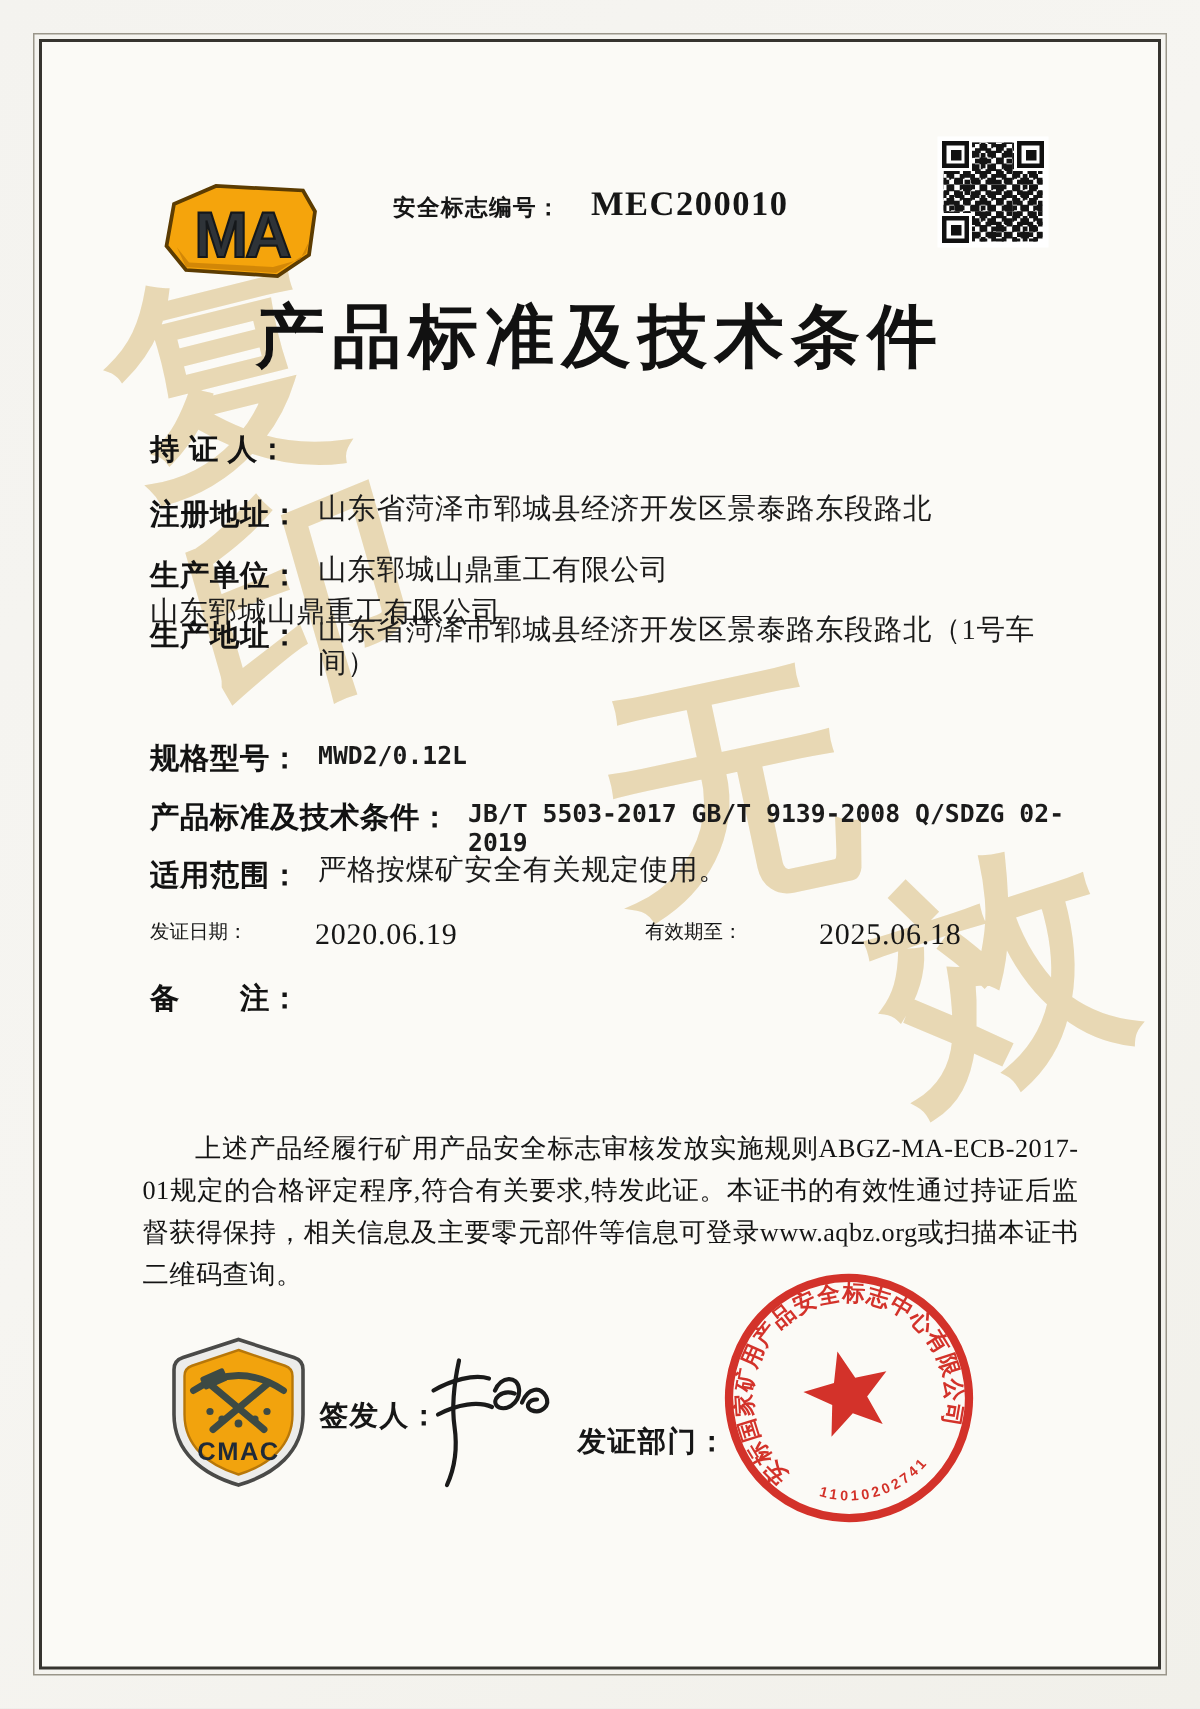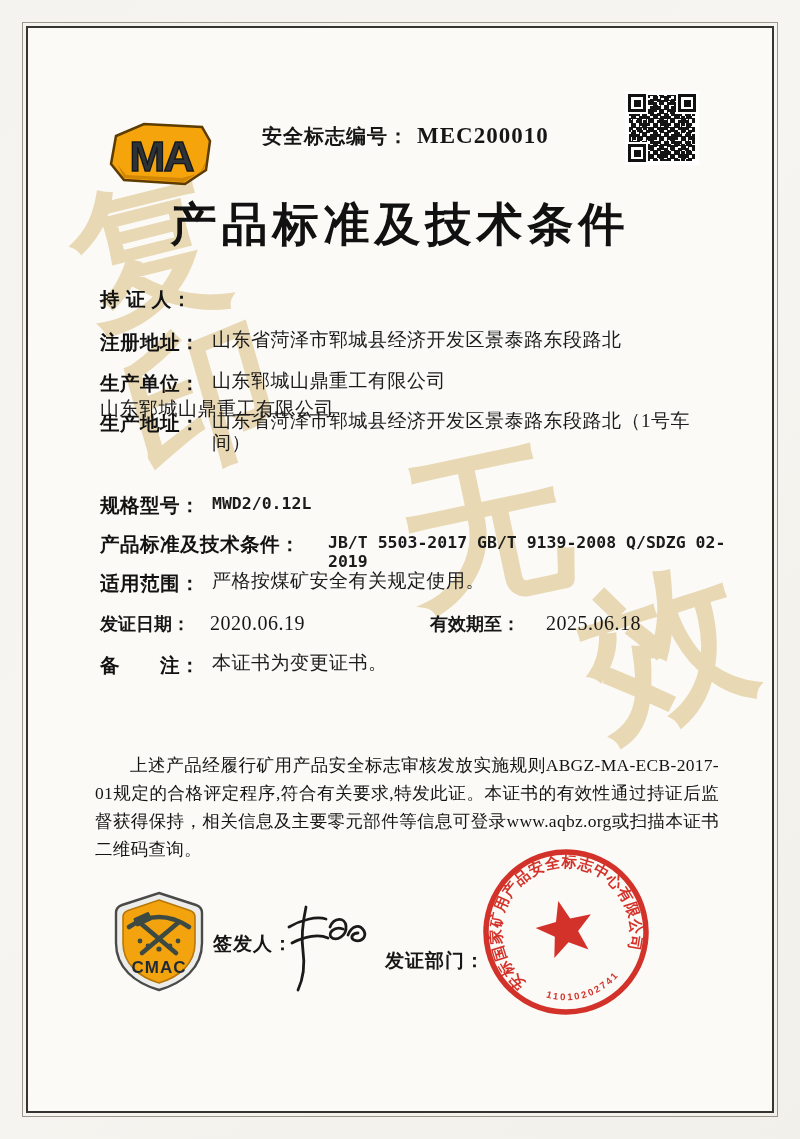--- a/index.html
+++ b/index.html
@@ -38,22 +38,22 @@
     color:#d9bd7f;opacity:.55;line-height:1;
     pointer-events:none;
   }
   .wm0{left:74px;top:178px;font-size:152px;transform:rotate(-14deg);}
   .wm1{left:126px;top:324px;font-size:152px;transform:rotate(-22deg) skewX(-6deg);}
   .wm2{left:404px;top:446px;font-size:164px;transform:rotate(-12deg);}
   .wm3{left:584px;top:566px;font-size:164px;transform:rotate(-18deg);}
   
   .ma-logo{position:absolute;left:108px;top:121px;width:106px;height:66px;z-index:2;}
   .cert-no{position:absolute;left:262px;top:123px;z-index:2;white-space:nowrap;}
-  .cert-no .lbl{font-family:"Liberation Sans",sans-serif;font-weight:700;font-size:20px;letter-spacing:1px;}
-  .cert-no .num{font-family:"Liberation Serif",serif;font-weight:700;font-size:23px;letter-spacing:1px;margin-left:8px;}
+  .cert-no .lbl{font-family:"Liberation Sans",sans-serif;font-weight:700;font-size:15px;letter-spacing:1px;}
+  .cert-no .num{font-family:"Liberation Serif",serif;font-weight:700;font-size:23px;letter-spacing:1px;margin-left:20px;}
   .qr{position:absolute;left:625px;top:91px;width:74px;height:74px;background:#fff;padding:2px;box-sizing:border-box;z-index:2;}
   .qr-noise{
     position:absolute;inset:4px;
     background:
       conic-gradient(from 90deg, #141414 90deg, rgba(255,255,255,0) 90deg 180deg, #141414 180deg 270deg, rgba(255,255,255,0) 270deg) 2px 1px/11px 9px,
       conic-gradient(#141414 90deg, #ffffff 90deg 180deg, #141414 180deg 270deg, #ffffff 270deg) 0 0/7px 7px;
   }
   .finder{position:absolute;width:18px;height:18px;border:3px solid #111;background:#fff;box-shadow:0 0 0 2px #fff;box-sizing:border-box;}
   .finder::after{content:"";position:absolute;inset:2.5px;background:#111;}
   .f-tl{left:3px;top:3px;} .f-tr{right:3px;top:3px;} .f-bl{left:3px;bottom:3px;}
@@ -62,26 +62,26 @@
     font-family:"Liberation Serif",serif;font-weight:900;font-size:46px;letter-spacing:5px;color:#111;
   }
   
   .row{position:absolute;left:100px;right:66px;z-index:2;display:flex;align-items:flex-start;}
   .row .flabel{
     flex:0 0 112px;font-family:"Liberation Sans",sans-serif;font-weight:700;
     font-size:19.5px;letter-spacing:.5px;white-space:nowrap;color:#121212;
   }
   .row .fvalue{font-size:19px;line-height:1.16;color:#1b1b1b;letter-spacing:.5px;}
   .r0{top:286px;flex-direction:column;} .r1{top:329px;} .r2{top:370px;} .r3{top:410px;}
-  .r4{top:452px;} .r5{top:492px;} .r6{top:531px;gap:16px;} .r7{top:570px;}
+  .r4{top:452px;} .r5{top:492px;} .r6{top:531px;} .r7{top:570px;}
   .r3 .fvalue{max-width:505px;}
   .r5 .fvalue,.r6 .fvalue{font-family:"DejaVu Sans Mono",monospace;font-weight:700;font-size:16.5px;padding-top:2px;letter-spacing:0;}
   .r6 .flabel{flex:0 0 auto;margin-right:12px;}
   .row-dates{position:absolute;left:0;top:612px;width:100%;z-index:2;}
-  .row-dates .flabel{position:absolute;font-family:"Liberation Sans",sans-serif;font-weight:700;font-size:18px;white-space:nowrap;}
+  .row-dates .flabel{position:absolute;font-family:"Liberation Sans",sans-serif;font-weight:400;font-size:13px;white-space:nowrap;}
   .row-dates .dval{position:absolute;font-family:"Liberation Serif",serif;font-weight:400;font-size:20px;letter-spacing:.5px;}
   .dl1{left:100px;} .dv1{left:210px;} .dl2{left:430px;} .dv2{left:546px;}
   .row-remark{top:652px;}
   
   .statement{
     position:absolute;left:95px;top:751px;width:624px;margin:0;z-index:2;
     font-size:17.5px;line-height:1.6;text-align:justify;text-indent:2em;
     color:#141414;letter-spacing:.3px;
   }
   
@@ -155,21 +155,20 @@
 
   <div class="row-dates">
     <span class="flabel dl1">发证日期：</span>
     <span class="dval dv1">2020.06.19</span>
     <span class="flabel dl2">有效期至：</span>
     <span class="dval dv2">2025.06.18</span>
   </div>
 
   <div class="row row-remark">
     <span class="flabel">备　　注：</span>
-    <span class="fvalue">本证书为变更证书。</span>
   </div>
 
   <p class="statement">上述产品经履行矿用产品安全标志审核发放实施规则ABGZ-MA-ECB-2017-01规定的合格评定程序,符合有关要求,特发此证。本证书的有效性通过持证后监督获得保持，相关信息及主要零元部件等信息可登录www.aqbz.org或扫描本证书二维码查询。</p>
 
   <svg class="cmac" viewBox="0 0 94 102">
     <path d="M47 2 L84 14 C88 15.3 90 18 90 22 V52 C90 77 71 92 47 99 C23 92 4 77 4 52 V22 C4 18 6 15.3 10 14 Z" fill="#ececea" stroke="#4a4a48" stroke-width="2.4"></path>
     <path d="M47 9 L78 19.5 C81.5 20.7 83 23 83 26.3 V52 C83 73 67 86 47 92 C27 86 11 73 11 52 V26.3 C11 23 12.5 20.7 16 19.5 Z" fill="#f2a30d" stroke="#b87708" stroke-width="1.6"></path>
     <g stroke="#3d4a44" stroke-width="4.6" stroke-linecap="round" fill="none">
       <path d="M17 36 Q47 16 77 36"></path>
       <line x1="27" y1="31" x2="64" y2="62"></line>

